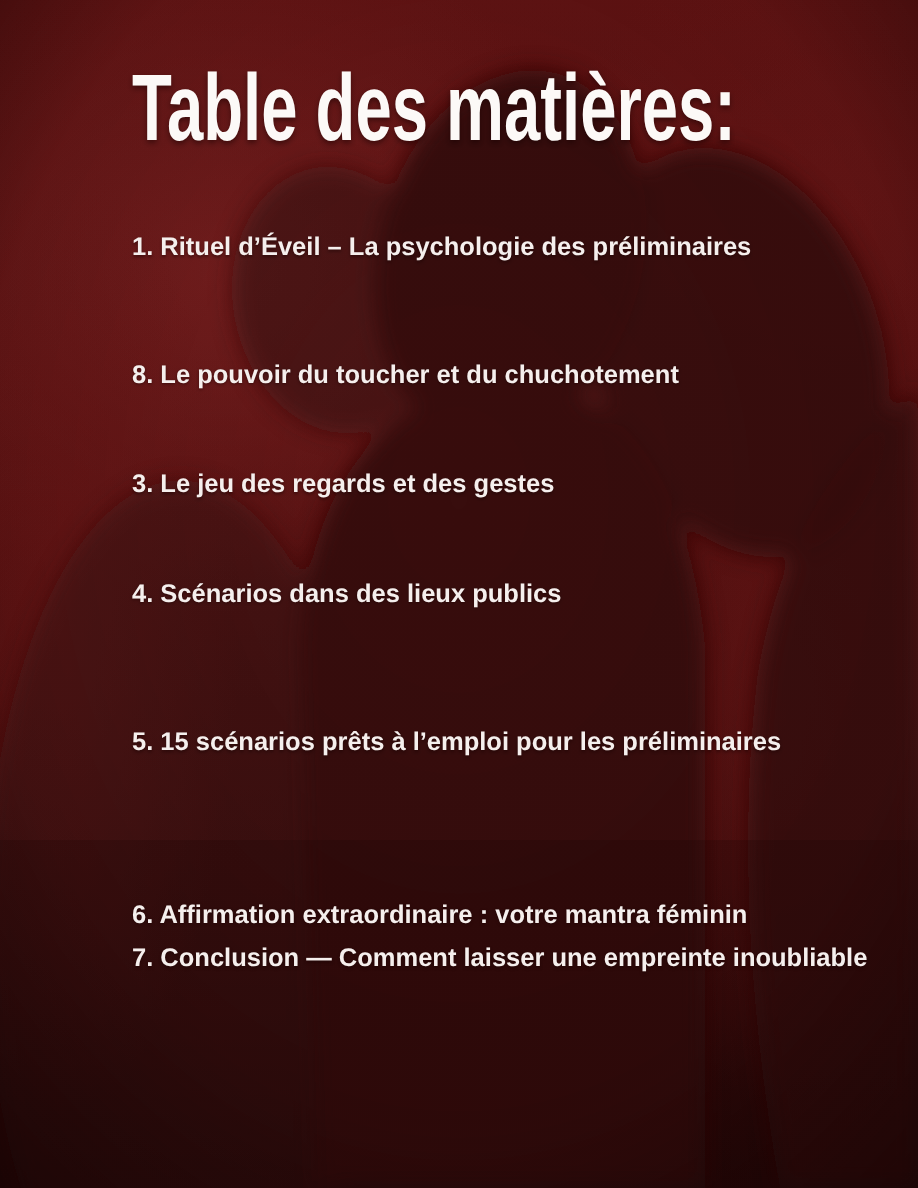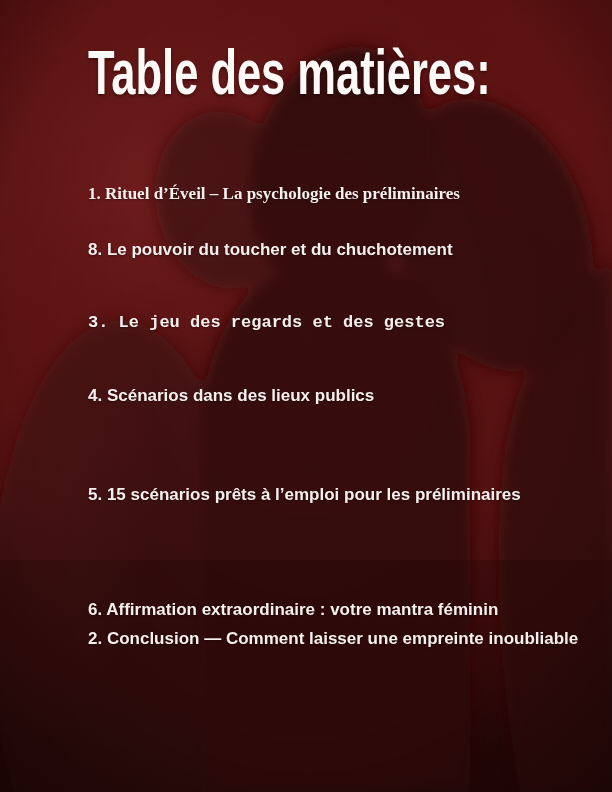--- a/index.html
+++ b/index.html
@@ -50,23 +50,23 @@
     position: absolute;
     left: 0;
     width: 508px;
     margin: 0;
     font-size: 17px;
     font-weight: 700;
     line-height: 1.42;
     color: #f5efed;
     text-shadow: 0 1px 2px rgba(25,4,4,0.5);
   }
-  .toc-item.i1 { top: 182px; font-family: Liberation Serif, serif; }
+  .toc-item.i1 { top: 153px; }
   .toc-item.i2 { top: 238px; }
-  .toc-item.i3 { top: 311px; font-family: Liberation Mono, monospace; }
+  .toc-item.i3 { top: 311px; }
   .toc-item.i4 { top: 384px; }
   .toc-item.i5 { top: 483px; }
   .toc-item.i6 { top: 554px; margin-top: 44px; }
   .toc-item.i7 { top: 627px; }
 </style>
 </head>
 <body>
 
 <div class="page">
 
@@ -122,17 +122,17 @@
   <div class="content">
     <h1 class="title">Table des matières:</h1>
 
     <div class="toc-list">
       <p class="toc-item i1">1. Rituel d’Éveil – La psychologie des préliminaires</p>
       <p class="toc-item i2">8. Le pouvoir du toucher et du chuchotement</p>
       <p class="toc-item i3">3. Le jeu des regards et des gestes</p>
       <p class="toc-item i4">4. Scénarios dans des lieux publics</p>
       <p class="toc-item i5">5. 15 scénarios prêts à l’emploi pour les préliminaires</p>
       <p class="toc-item i6">6. Affirmation extraordinaire : votre mantra féminin</p>
-      <p class="toc-item i7">2. Conclusion — Comment laisser une empreinte inoubliable</p>
+      <p class="toc-item i7">7. Conclusion — Comment laisser une empreinte inoubliable</p>
     </div>
   </div>
 
 </div>
 
 </body></html>

